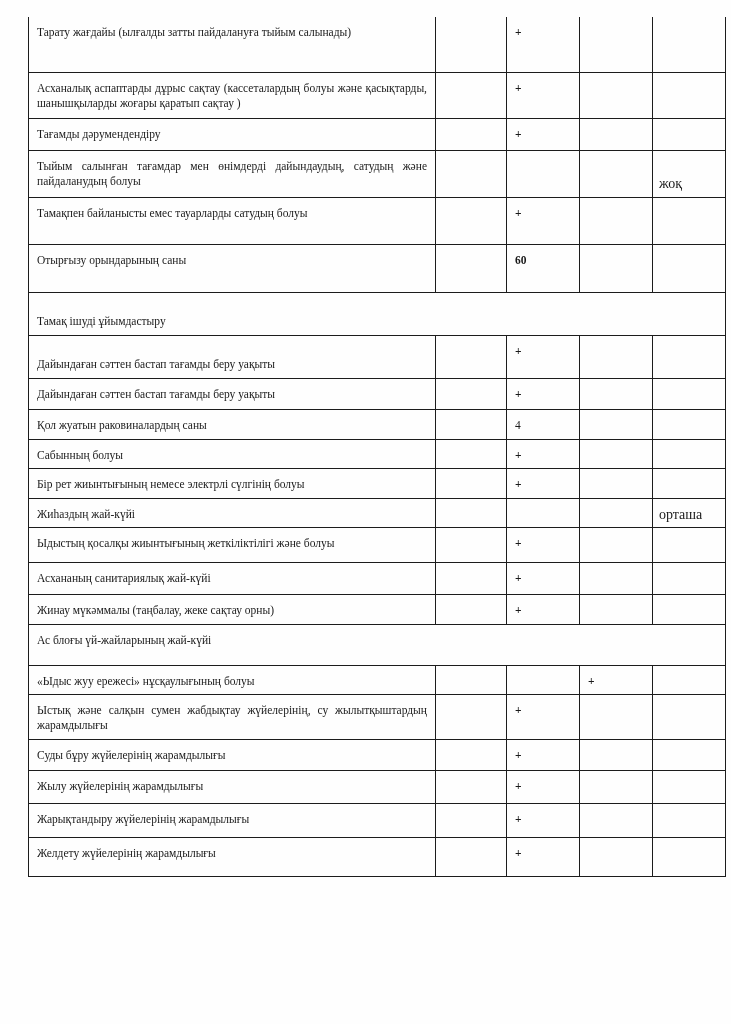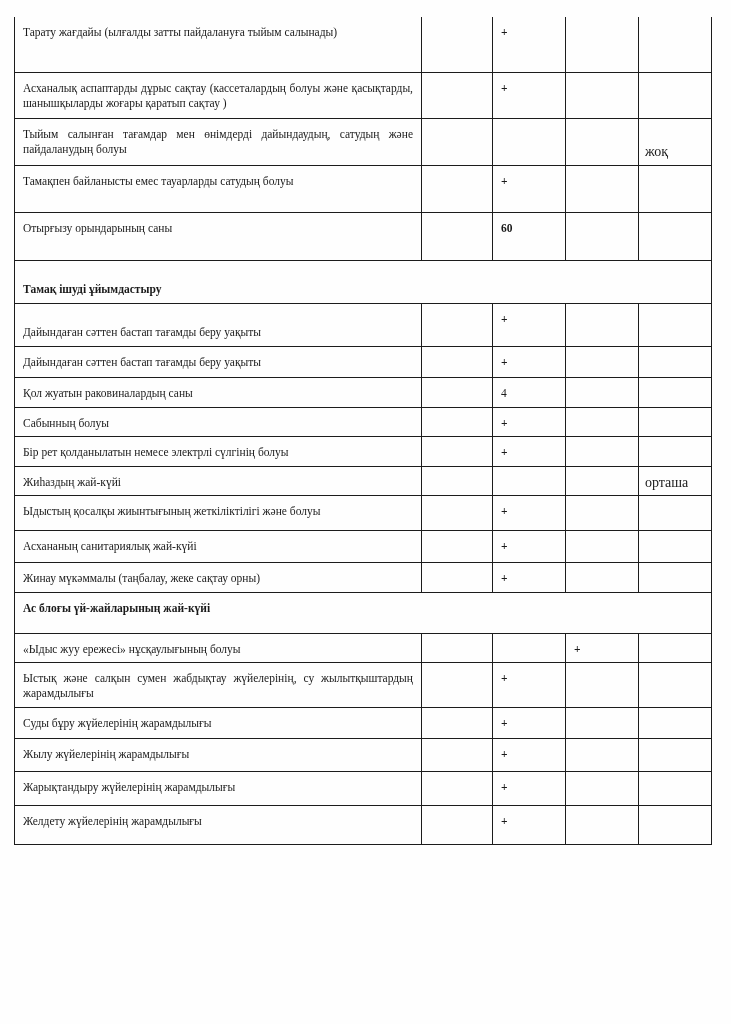--- a/index.html
+++ b/index.html
@@ -16,21 +16,21 @@
       color: #1a1a1a;
     }
     .page {
       position: absolute;
       left: 0; top: 0;
       width: 731px; height: 1024px;
       background: #fefefe;
     }
     table.checklist {
       position: absolute;
-      left: 14px;
+      left: 28px;
       top: 17px;
       width: 697px;
       border-collapse: collapse;
       table-layout: fixed;
     }
     table.checklist td {
       border: 1.5px solid #1c1c1c;
       vertical-align: top;
       padding: 0;
       font-size: 11.5px;
@@ -65,21 +65,21 @@
       font-weight: bold;
     }
     td.val.num {
       font-weight: bold;
     }
     td.val.word {
       padding-left: 6px !important;
       font-size: 14px;
     }
     td.section {
-      font-weight: bold;
+      font-weight: normal;
       padding: 0 8px 0 8px !important;
       vertical-align: middle;
     }
     td.section.top-pad {
       vertical-align: top;
       padding-top: 8px !important;
     }
   </style>
 </head>
 <body>
@@ -104,20 +104,27 @@
       </tr>
 
       <tr style="height:46px">
         <td class="label justify">Асханалық аспаптарды дұрыс сақтау (кассеталардың болуы және қасықтарды, шанышқыларды жоғары қаратып сақтау )</td>
         <td class="val"></td>
         <td class="val mark">+</td>
         <td class="val"></td>
         <td class="val"></td>
       </tr>
 
+      <tr style="height:32px">
+        <td class="label">Тағамды дәрумендендіру</td>
+        <td class="val"></td>
+        <td class="val mark">+</td>
+        <td class="val"></td>
+        <td class="val"></td>
+      </tr>
 
       <tr style="height:47px">
         <td class="label justify">Тыйым салынған тағамдар мен өнімдерді дайындаудың, сатудың және пайдаланудың болуы</td>
         <td class="val"></td>
         <td class="val"></td>
         <td class="val"></td>
         <td class="val word bottom">жоқ</td>
       </tr>
 
       <tr style="height:47px">
@@ -166,21 +173,21 @@
 
       <tr style="height:29px">
         <td class="label">Сабынның болуы</td>
         <td class="val"></td>
         <td class="val mark">+</td>
         <td class="val"></td>
         <td class="val"></td>
       </tr>
 
       <tr style="height:30px">
-        <td class="label">Бір рет қолданылатын немесе электрлі сүлгінің болуы</td>
+        <td class="label">Бір рет жиынтығының немесе электрлі сүлгінің болуы</td>
         <td class="val"></td>
         <td class="val mark">+</td>
         <td class="val"></td>
         <td class="val"></td>
       </tr>
 
       <tr style="height:29px">
         <td class="label">Жиһаздың жай-күйі</td>
         <td class="val"></td>
         <td class="val"></td>

